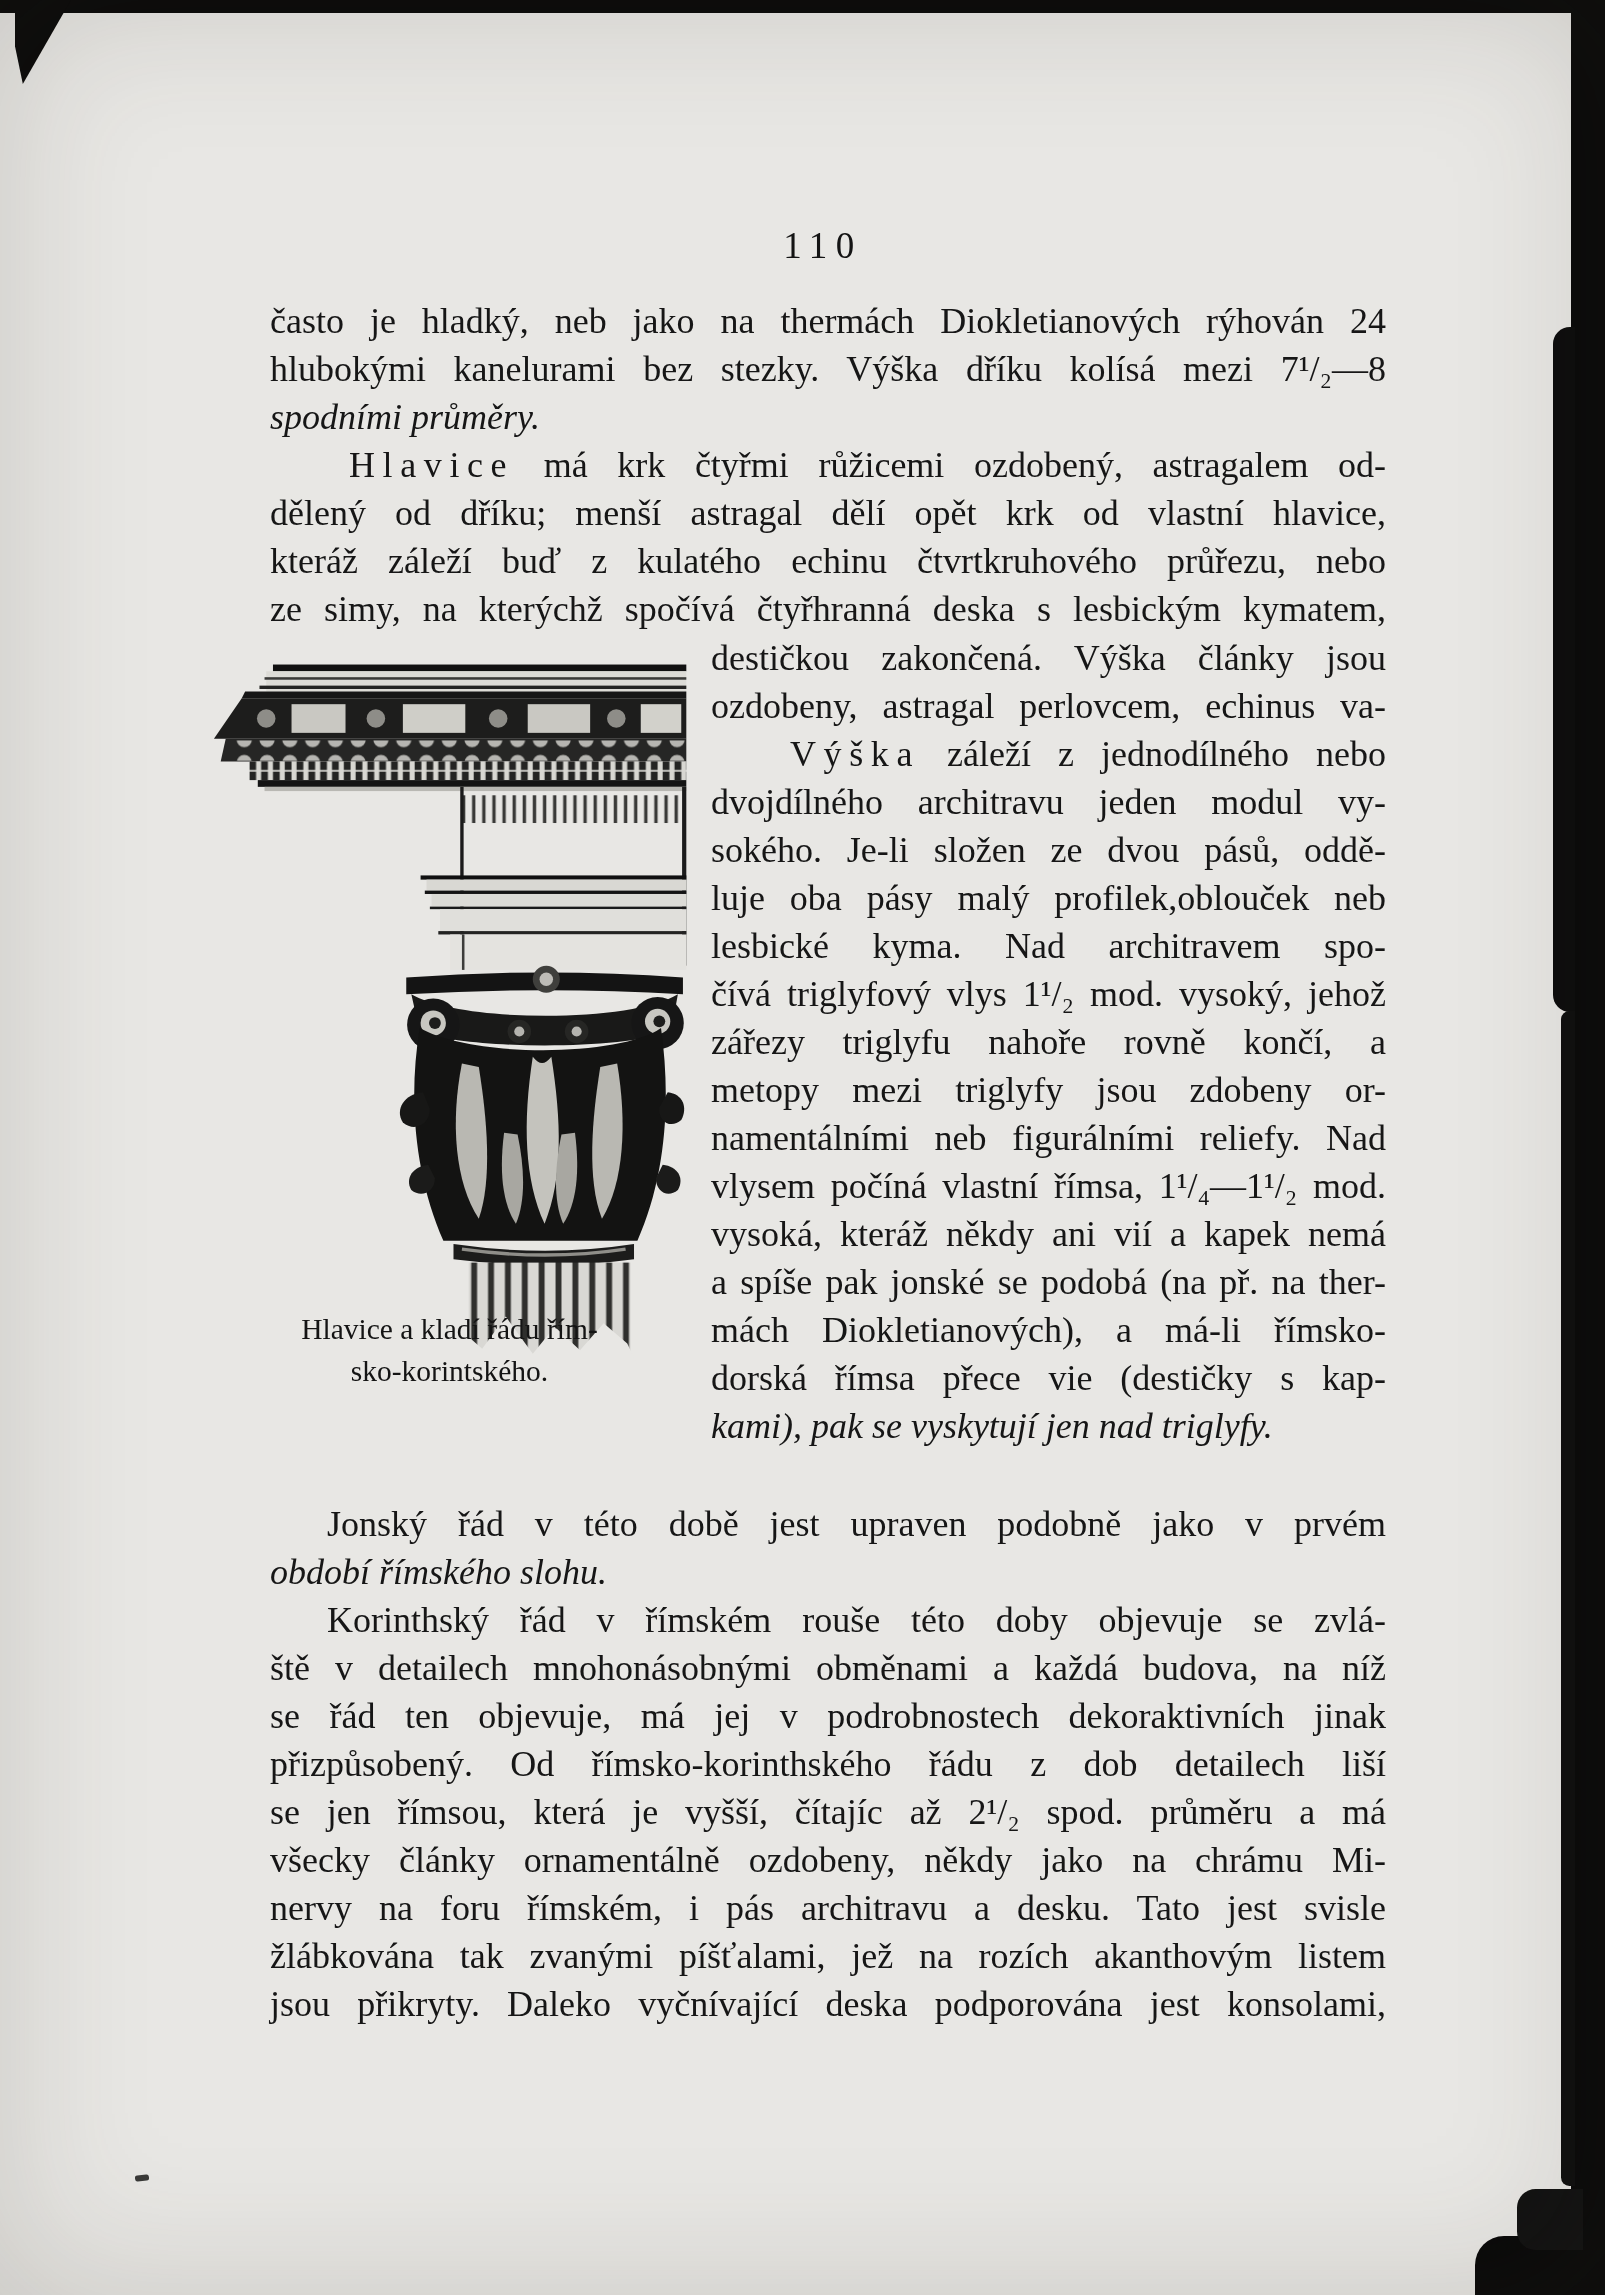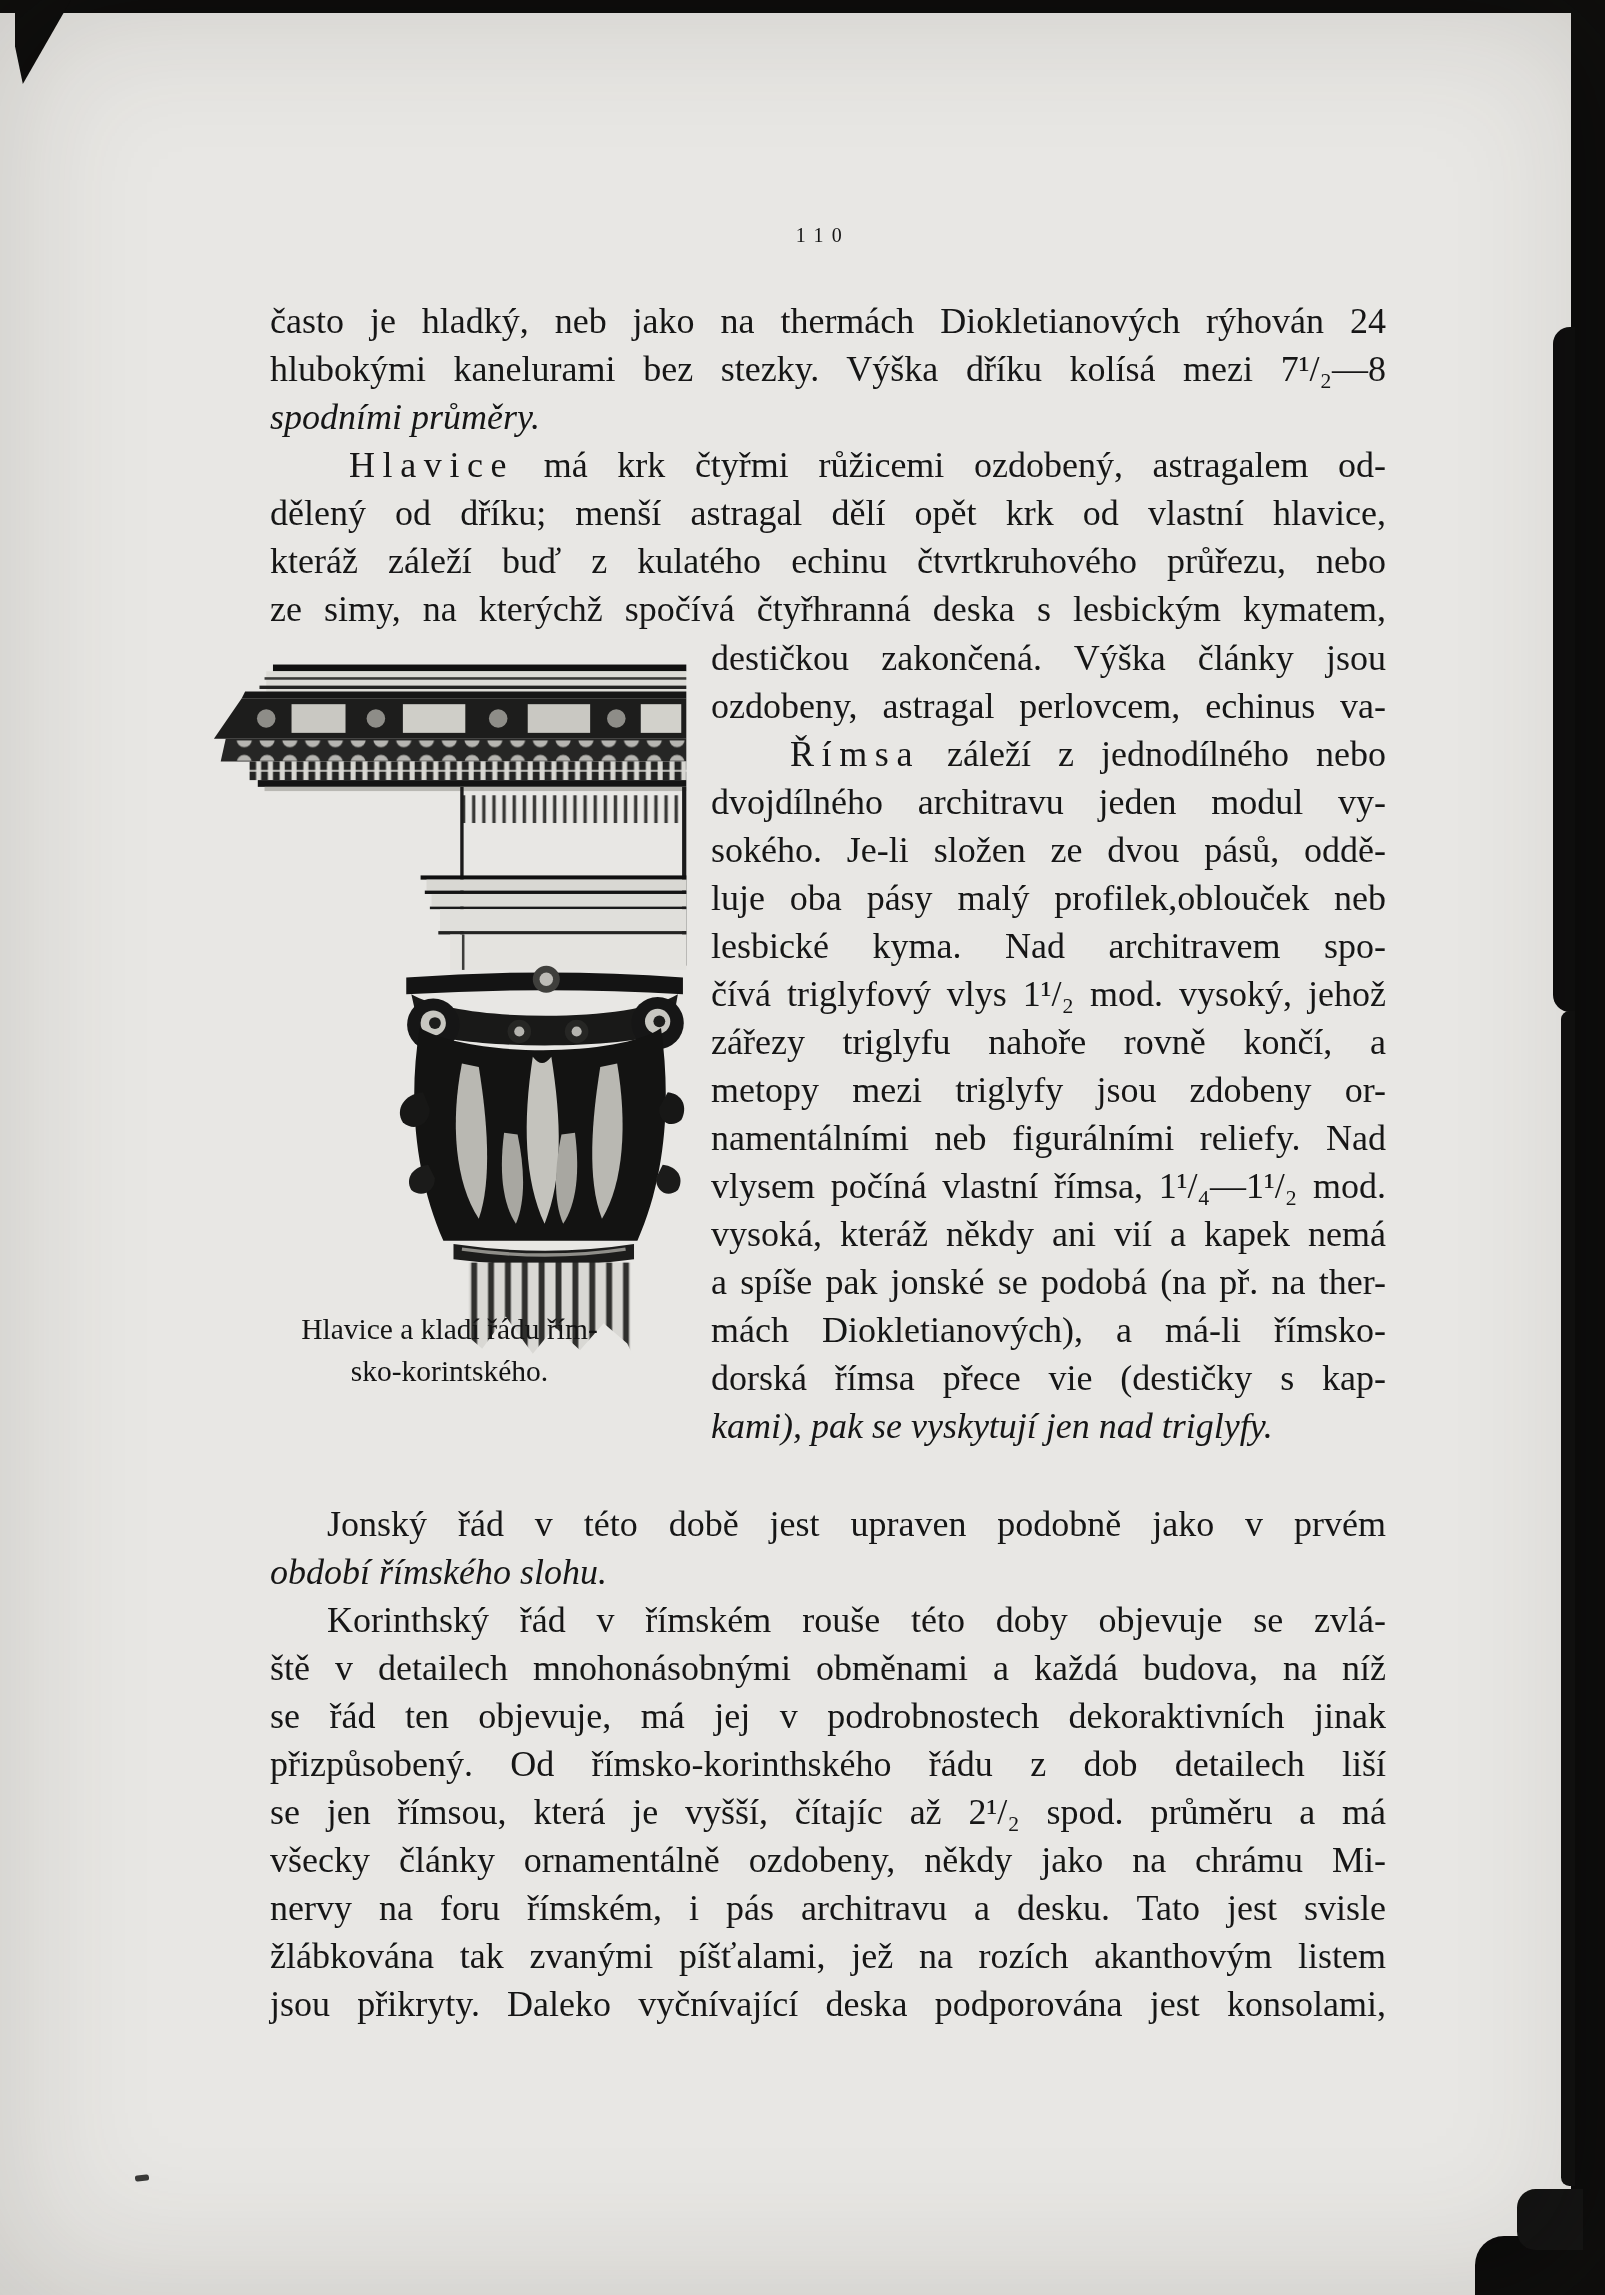--- a/index.html
+++ b/index.html
@@ -7,21 +7,21 @@
     position:relative; width:1605px; height:2295px;
     background:#e8e7e4; overflow:hidden;
     font-family:"Liberation Serif", serif; color:#1b1b1b;
   }
   .vignette {
     position:absolute; inset:0; pointer-events:none;
     box-shadow: inset 0 0 152px rgba(60,55,45,0.18);
   }
   .pagenum {
     position:absolute; left:743px; top:224px; width:160px;
-    font-size:20px; letter-spacing:8.4px; text-align:center; color:#141414;
+    font-size:37px; letter-spacing:8.4px; text-align:center; color:#141414;
   }
   .tblock { position:absolute; }
   .line {
     height:48px; line-height:48px; font-size:36px; white-space:nowrap;
     text-align:justify; text-align-last:justify; color:#161616;
   }
   .line.end { text-align-last:left;font-style:italic; }
   .line.indent { text-indent:57px; }
   .sperr { letter-spacing:7.6px;margin-left:22px; }
   #blockA { left:270px; top:297px;  width:1116px; }
@@ -56,21 +56,21 @@
     <div class="line end">spodními průměry.</div>
     <div class="line indent"><span class="sperr">Hlavice</span><span> má krk čtyřmi růžicemi ozdobený, astragalem od-</span></div>
     <div class="line">dělený od dříku; menší astragal dělí opět krk od vlastní hlavice,</div>
     <div class="line">kteráž záleží buď z kulatého echinu čtvrtkruhového průřezu, nebo</div>
     <div class="line">ze simy, na kterýchž spočívá čtyřhranná deska s lesbickým kymatem,</div>
   </div>
 
   <div class="tblock" id="blockB">
     <div class="line">destičkou zakončená. Výška články jsou</div>
     <div class="line">ozdobeny, astragal perlovcem, echinus va-</div>
-    <div class="line indent"><span class="sperr">Římsa</span><span> záleží z jednodílného nebo</span></div>
+    <div class="line indent"><span class="sperr">Výška</span><span> záleží z jednodílného nebo</span></div>
     <div class="line">dvojdílného architravu jeden modul vy-</div>
     <div class="line">sokého. Je-li složen ze dvou pásů, oddě-</div>
     <div class="line">luje oba pásy malý profilek,oblouček neb</div>
     <div class="line">lesbické kyma. Nad architravem spo-</div>
     <div class="line">čívá triglyfový vlys 1¹/₂ mod. vysoký, jehož</div>
     <div class="line">zářezy triglyfu nahoře rovně končí, a</div>
     <div class="line">metopy mezi triglyfy jsou zdobeny or-</div>
     <div class="line">namentálními neb figurálními reliefy. Nad</div>
     <div class="line">vlysem počíná vlastní římsa, 1¹/₄—1¹/₂ mod.</div>
     <div class="line">vysoká, kteráž někdy ani vií a kapek nemá</div>

